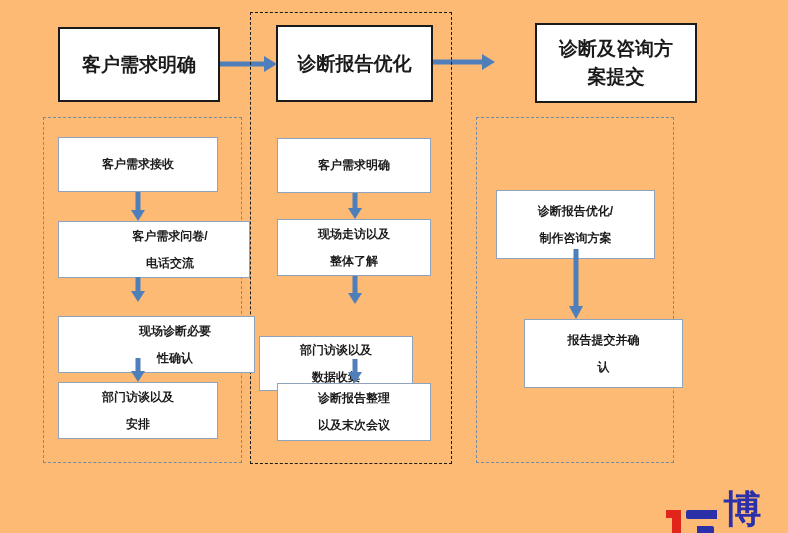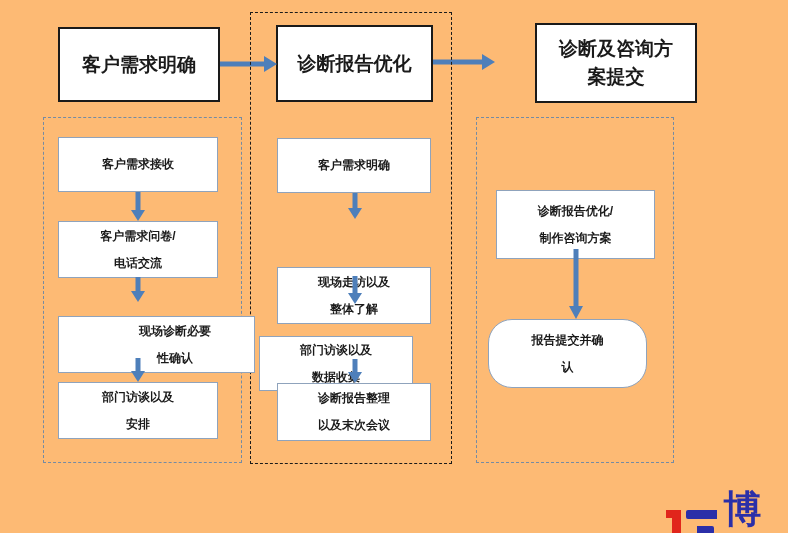--- a/index.html
+++ b/index.html
@@ -9,41 +9,41 @@
        text-align:center;white-space:pre-line;color:#1a1a1a;font-weight:bold;box-sizing:content-box;}
   .header-box{border:2px solid var(--header-border,#1a1a1a);font-size:19px;line-height:28px;}
   .step-box{border:1px solid var(--step-border,#8fa3bc);font-size:12px;line-height:27px;}
   .dashed{position:absolute;border:1px dashed var(--dashed-blue,#758ba3);background:transparent;}
   .dashed-black{position:absolute;border:1.5px dashed var(--dashed-black,#1a1a1a);background:transparent;}
   .arrow{position:absolute;}
   
   .hdr-1{left:58px;top:27px;width:158px;height:71px;}
   .dash-1{left:43px;top:117px;width:197px;height:344px;}
   .c1-s1{left:58px;top:137px;width:158px;height:53px;}
-  .c1-s2{left:58px;top:221px;width:158px;height:55px;}
+  .c1-s2{left:58px;top:221px;width:158px;height:55px;padding-left:32px;}
   .c1-s3{left:58px;top:316px;width:158px;height:55px;padding-left:37px;}
   .c1-s4{left:58px;top:382px;width:158px;height:55px;}
   .c1-a1{left:130px;top:192px;}
   .c1-a2{left:130px;top:277px;}
   .c1-a3{left:130px;top:358px;}
   
   .dash-2{left:250px;top:12px;width:200px;height:450px;}
   .hdr-2{left:276px;top:25px;width:153px;height:73px;}
   .c2-s1{left:277px;top:138px;width:152px;height:53px;}
-  .c2-s2{left:277px;top:219px;width:152px;height:55px;margin-top:48px;}
+  .c2-s2{left:277px;top:219px;width:152px;height:55px;}
   .c2-s3{left:259px;top:304px;width:152px;height:53px;margin-top:32px;}
   .c2-s4{left:277px;top:383px;width:152px;height:56px;}
   .c2-a1{left:347px;top:193px;}
   .c2-a2{left:347px;top:276px;}
   .c2-a3{left:347px;top:359px;}
   
   .hdr-3{left:495px;top:23px;width:158px;height:76px;margin-left:40px;}
   .dash-3{left:476px;top:117px;width:196px;height:344px;}
   .c3-s1{left:496px;top:190px;width:157px;height:67px;}
-  .c3-s2{left:488px;top:319px;width:157px;height:67px;border-radius:24px;}
+  .c3-s2{left:524px;top:319px;width:157px;height:67px;}
   .c3-a1{left:568px;top:249px;}
   
   .h-a1{left:220px;top:56px;}
   .h-a2{left:433px;top:54px;}
   
   .logo{position:absolute;left:666px;top:487px;display:flex;align-items:center;}
   .logo-text{font-size:38px;font-weight:900;color:var(--logo-blue,#2b2fa8);line-height:45px;
              margin-left:6px;letter-spacing:1px;font-family:"Liberation Sans",sans-serif;}
 </style>
 </head>

